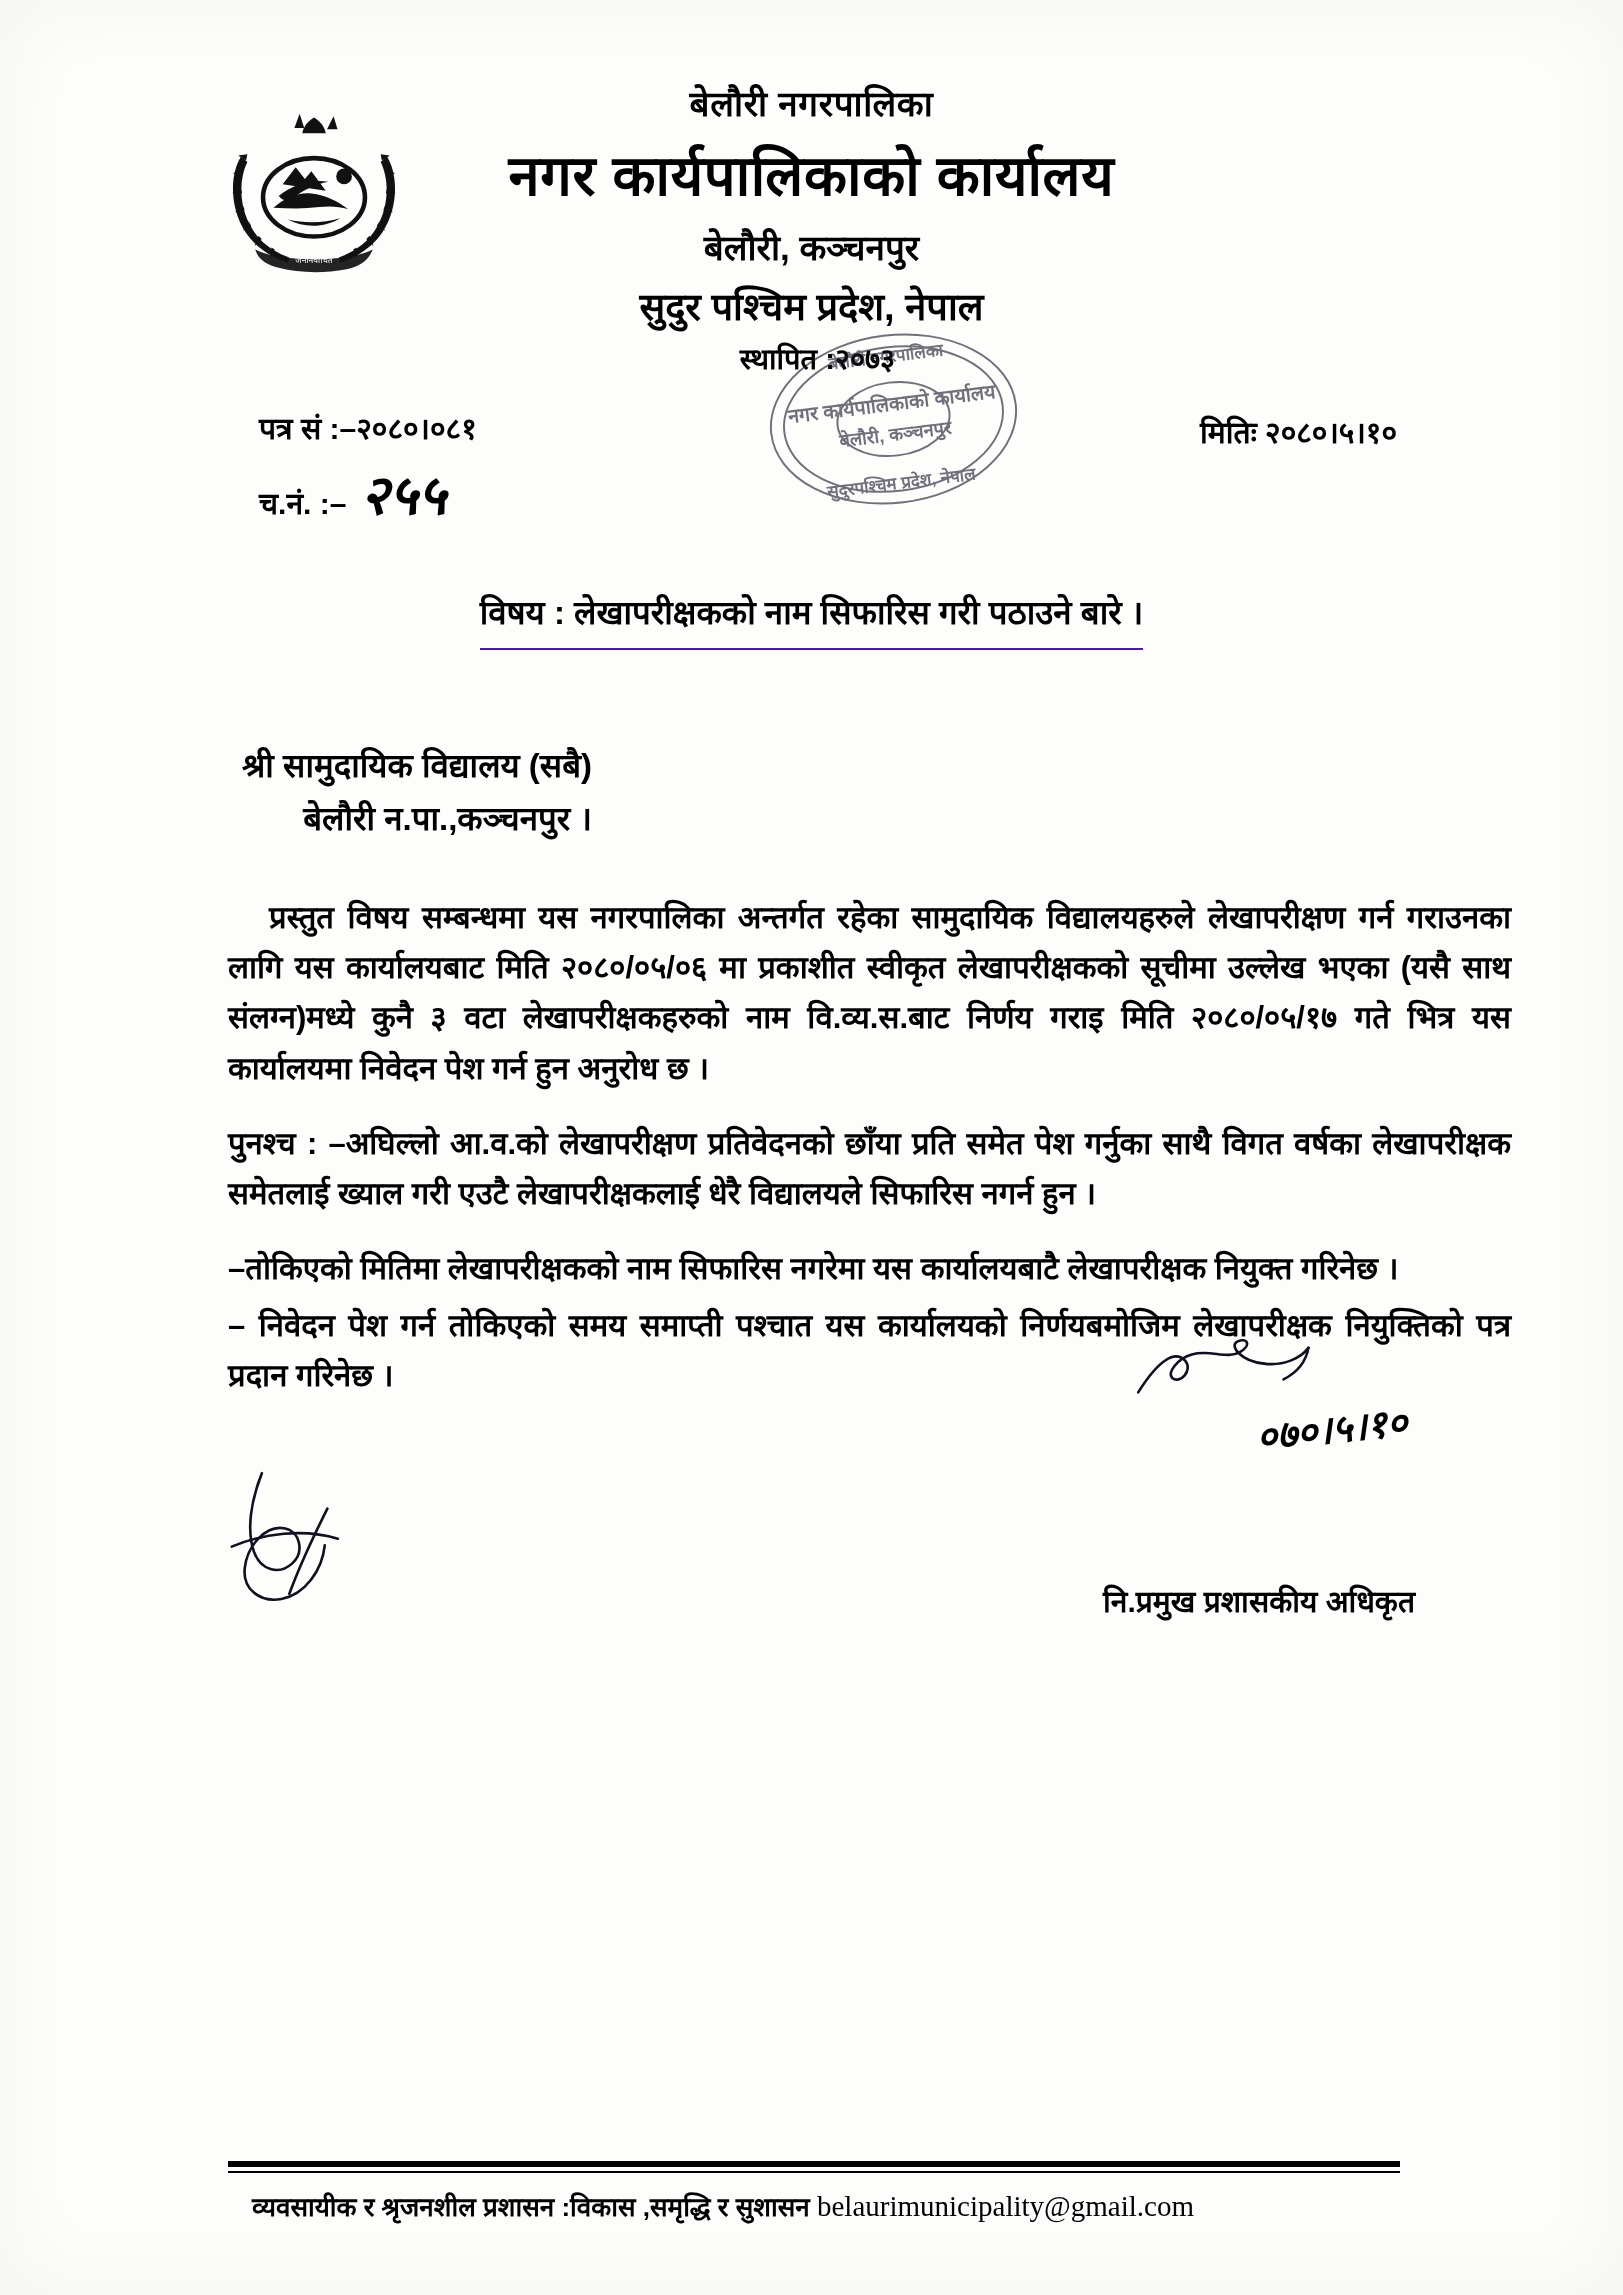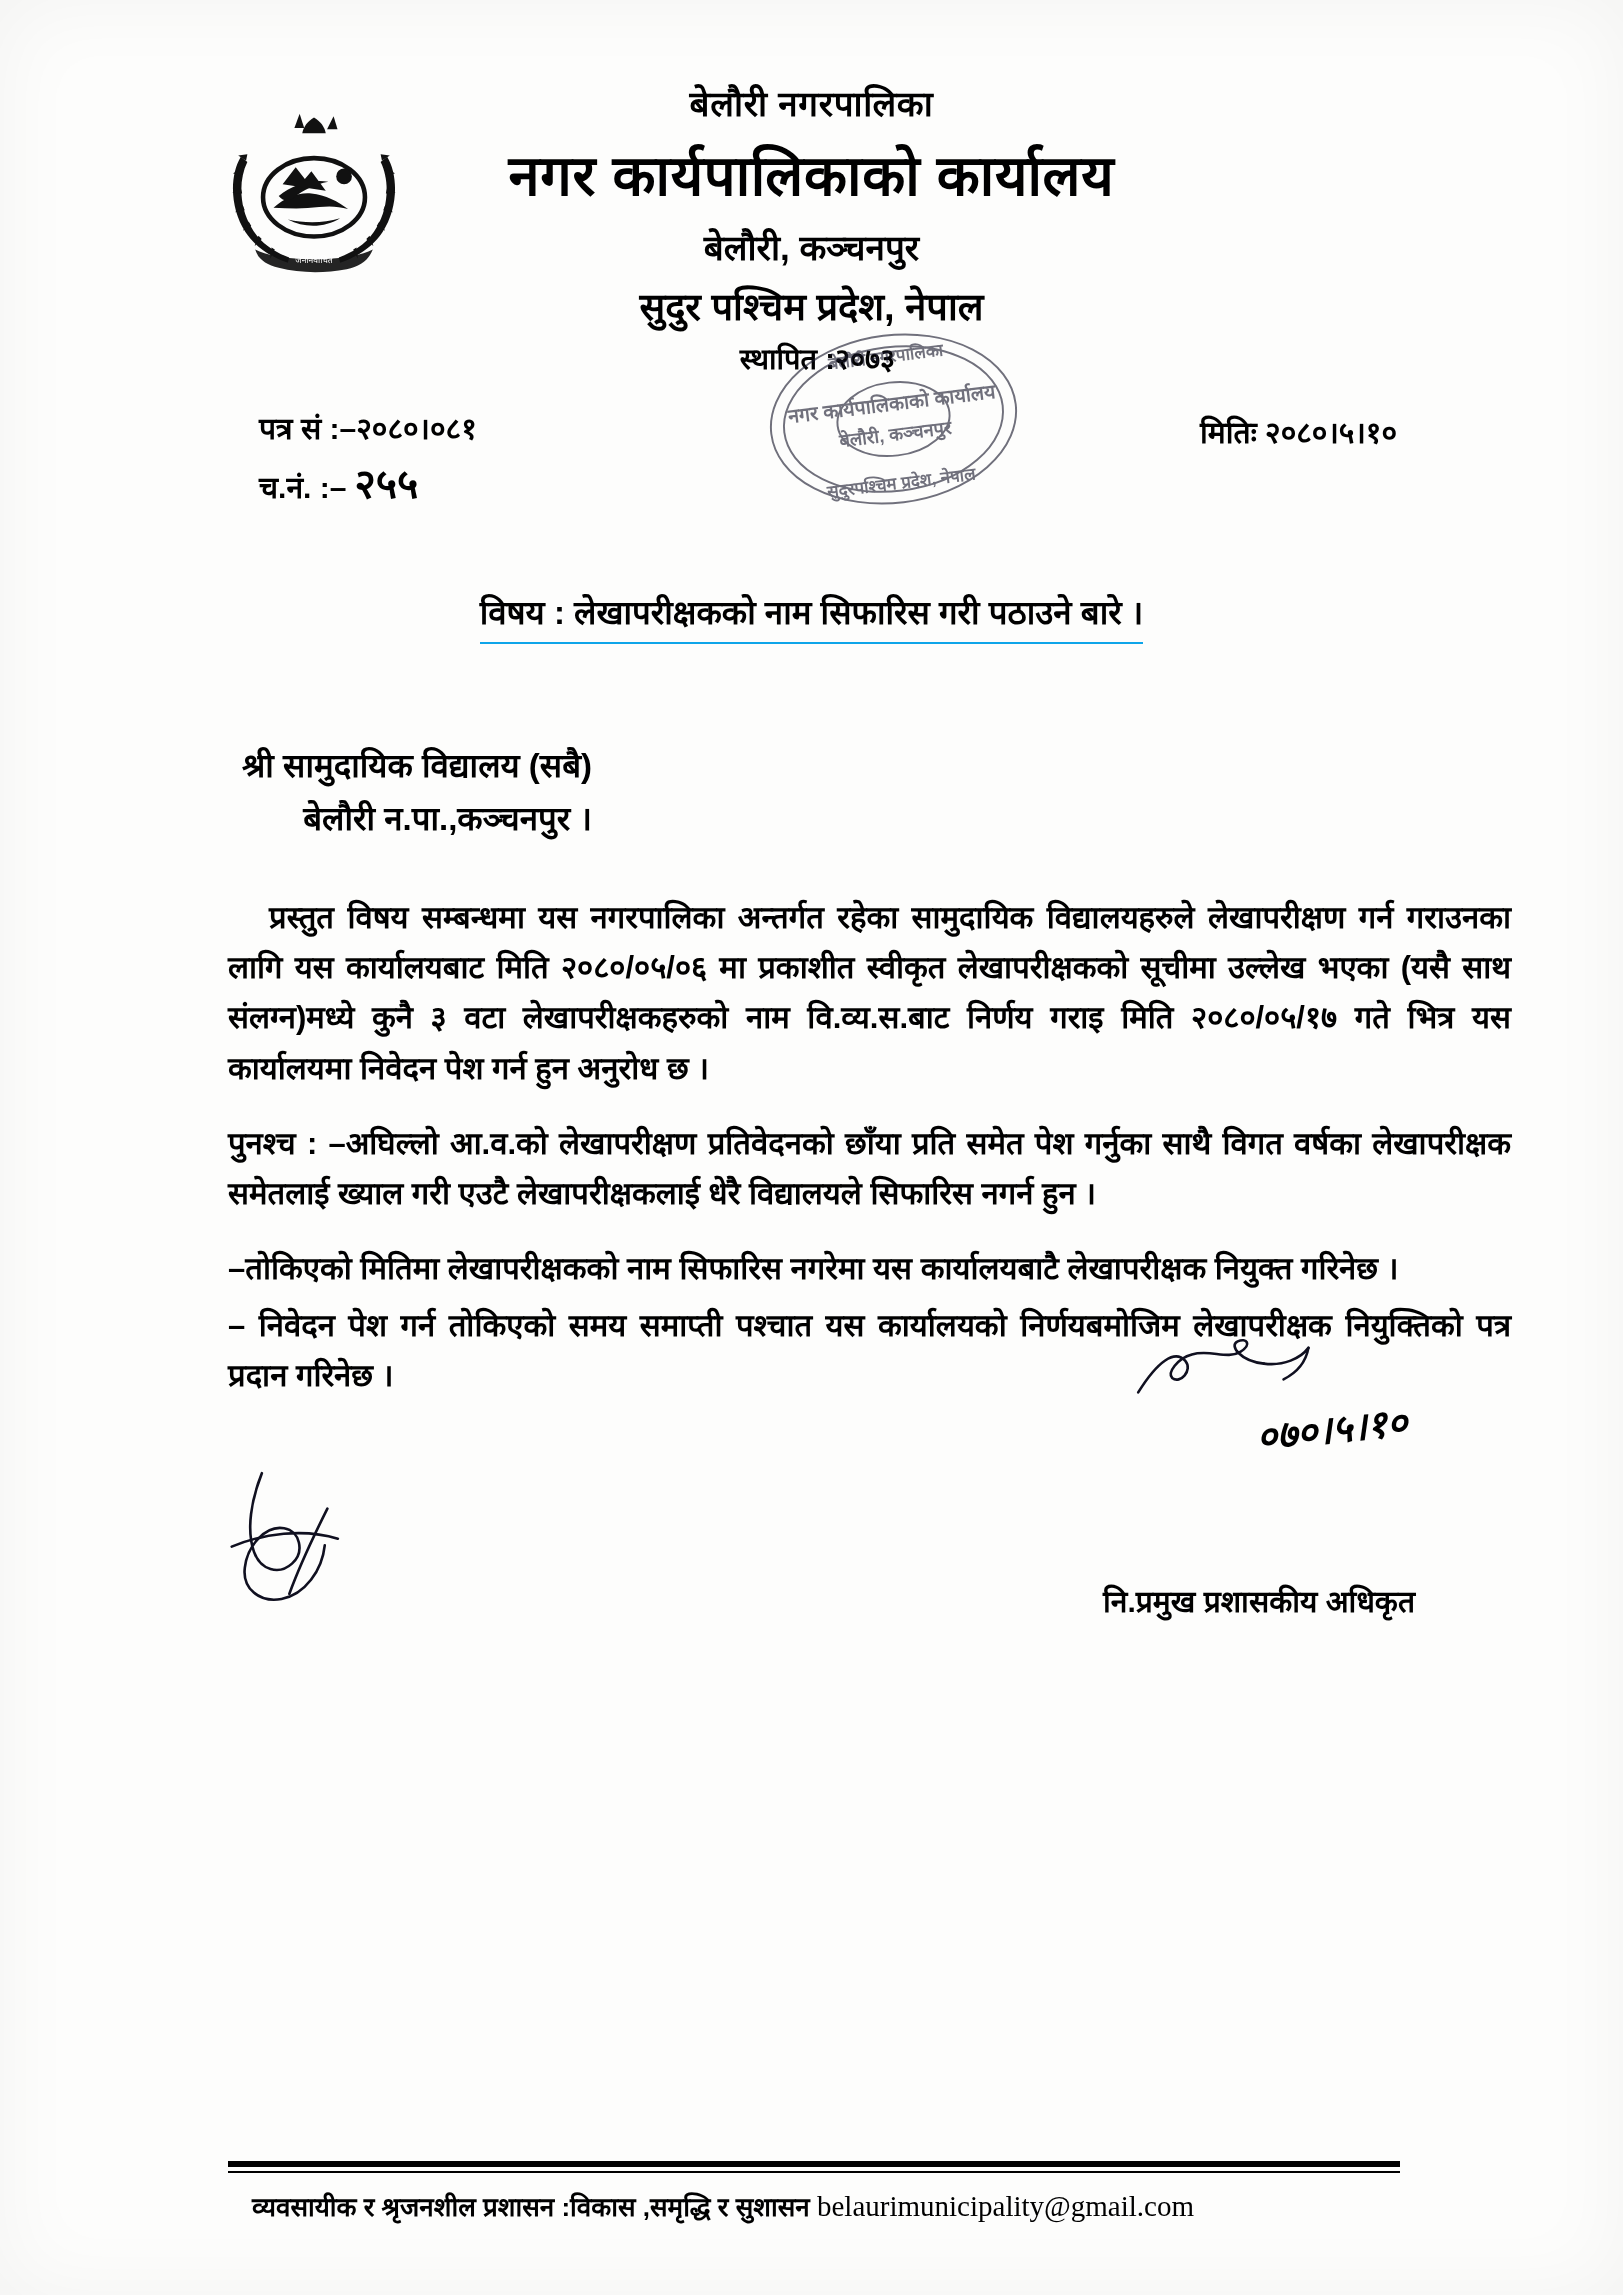--- a/index.html
+++ b/index.html
@@ -83,45 +83,46 @@
   .ref-block {
     position: absolute;
     top: 406px;
     left: 259px;
     font-size: 30px;
     font-weight: 700;
     line-height: 1.55;
   }
   .chalani-hand {
     font-family: "Liberation Serif", serif;
-    font-size: 41px;
-    font-weight: 700;
-    margin-left: 8px;
+    font-size: 55px;
+    font-style: italic;
+    font-weight: 700;
+    margin-left: 14px;
   }
   .date-block {
     position: absolute;
     top: 411px;
     right: 226px;
     font-size: 30px;
     font-weight: 700;
   }
 
   
   .subject {
     position: absolute;
     top: 589px;
     left: 0;
     width: 1623px;
     text-align: center;
     font-size: 33px;
     font-weight: 700;
   }
   .subject span {
-    border-bottom: 2px solid #0ea5e9;
-    padding-bottom: 11px;
+    border-bottom: 2px solid #4c1d95;
+    padding-bottom: 17px;
   }
 
   
   .addressee {
     position: absolute;
     top: 740px;
     left: 242px;
     font-size: 33px;
     font-weight: 700;
     line-height: 1.6;

